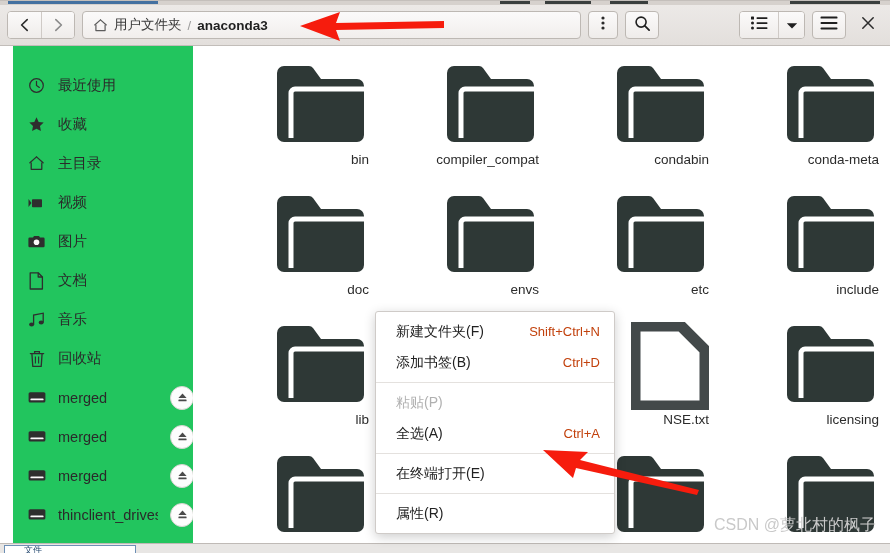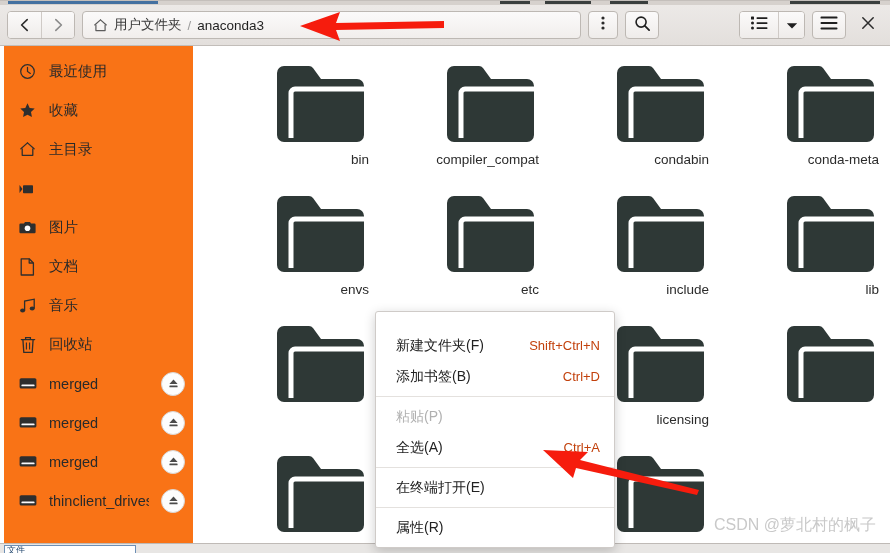--- a/index.html
+++ b/index.html
@@ -80,21 +80,21 @@
     padding: 8px 10px;
     gap: 6px;
     position: relative;
     overflow: hidden;
   }
   .crumb {
     display: flex; align-items: center; gap: 6px;
     font-size: 13.5px; color: #3a3a3a;
     white-space: nowrap;
   }
-  .crumb.current { font-weight: normal; color: #1f1f1f; }
+  .crumb.current { font-weight: bold; color: #1f1f1f; }
   .crumb-sep { color: #9a9a9a; font-size: 13px; }
 
   .tbtn {
     width: 30px; height: 28px;
     border: 1px solid #bdb8b3;
     border-radius: 4px;
     background: linear-gradient(#fbfafa,#efecea);
     display: flex; align-items: center; justify-content: center;
     cursor: default;
   }
@@ -112,24 +112,24 @@
   .viewgroup .seg.a { width: 38px; }
   .viewgroup .seg.b { width: 26px; border-left: 1px solid #cfcac6; }
   .closebtn {
     width: 30px; height: 28px;
     display: flex; align-items: center; justify-content: center;
     background: transparent; cursor: default;
   }
 
   
   .sidebar {
-    position: absolute; left: 4px; top: 46px; width: 192px; height: 497px;
-    background: #f97316;
+    position: absolute; left: 13px; top: 46px; width: 192px; height: 497px;
+    background: #22c55e;
     border-right: 1px solid #d2cecb;
-    padding-top: 6px;
+    padding-top: 20px;
     overflow: hidden;
   }
   .side-item {
     height: 39px;
     display: flex; align-items: center;
     padding: 0 10px 0 14px;
     gap: 12px;
     cursor: default;
   }
   .side-icon {
@@ -186,21 +186,21 @@
 
   
   .ctxmenu {
     position: absolute;
     left: 375px; top: 311px;
     width: 240px;
     background: #ffffff;
     border: 1px solid #cfcbc8;
     border-radius: 3px;
     box-shadow: 0 3px 12px rgba(0,0,0,.20);
-    padding: 18px 0 4px 0;
+    padding: 4px 0 4px 0;
     z-index: 30;
   }
   .mi {
     height: 31px;
     display: flex; align-items: center;
     padding: 0 14px 0 20px;
     gap: 10px;
     font-size: 14px;
     color: #222;
     cursor: default;
@@ -237,21 +237,21 @@
     border-top: 1px solid #bfbab6;
     overflow: hidden;
   }
   .taskbar .tb-item {
     position: absolute; left: 4px; top: 1px;
     height: 9px; width: 132px;
     background: #ffffff;
     border: 1px solid #6d8fb5;
     font-size: 9px; color: #24486f;
     line-height: 8px;
-    padding-left: 2px;
+    padding-left: 19px;
     overflow: hidden;
     white-space: nowrap;
   }
 </style>
 </head>
 <body>
 
 <div id="app">
 
   <div class="bg-strip">
@@ -392,20 +392,21 @@
       <span class="side-label">主目录</span>
     </div>
 
     <div class="side-item">
       <span class="side-icon">
         <svg width="18" height="14" viewBox="0 0 18 14">
           <path d="M0.5 3 L0.5 11 L3.5 7 Z" fill="#2e2e2e"></path>
           <rect x="4" y="3.2" width="10" height="8" rx="0.8" fill="#2e2e2e"></rect>
         </svg>
       </span>
+      <span class="side-label">视频</span>
     </div>
 
     <div class="side-item">
       <span class="side-icon">
         <svg width="18" height="15" viewBox="0 0 18 15">
           <path d="M1.6 3.6 L5 3.6 L6 2 L11 2 L12 3.6 L15.4 3.6 A1.2 1.2 0 0 1 16.6 4.8 L16.6 12 A1.2 1.2 0 0 1 15.4 13.2 L1.6 13.2 A1.2 1.2 0 0 1 0.4 12 L0.4 4.8 A1.2 1.2 0 0 1 1.6 3.6 Z" fill="#2e2e2e"></path>
           <circle cx="8.5" cy="8.3" r="2.8" fill="#fbfafb"></circle>
         </svg>
       </span>
       <span class="side-label">图片</span>
@@ -546,20 +547,29 @@
       <div class="cell">
         <span class="ficon">
           <svg width="98" height="86" viewBox="0 0 98 86">
               <path d="M6 10 A7 7 0 0 1 13 3 L38 3 A5 5 0 0 1 42 5 L50 16 L86 16 A7 7 0 0 1 93 23 L93 72 A7 7 0 0 1 86 79 L13 79 A7 7 0 0 1 6 72 Z" fill="#2e3836"></path>
               <path d="M20 75 L20 30 A4 4 0 0 1 24 26 L93 26" fill="none" stroke="#ffffff" stroke-width="5"></path>
             </svg>
         </span>
         <span class="fname">conda-meta</span>
       </div>
 
+      <div class="cell">
+        <span class="ficon">
+          <svg width="98" height="86" viewBox="0 0 98 86">
+              <path d="M6 10 A7 7 0 0 1 13 3 L38 3 A5 5 0 0 1 42 5 L50 16 L86 16 A7 7 0 0 1 93 23 L93 72 A7 7 0 0 1 86 79 L13 79 A7 7 0 0 1 6 72 Z" fill="#2e3836"></path>
+              <path d="M20 75 L20 30 A4 4 0 0 1 24 26 L93 26" fill="none" stroke="#ffffff" stroke-width="5"></path>
+            </svg>
+        </span>
+        <span class="fname">doc</span>
+      </div>
 
       <div class="cell">
         <span class="ficon">
           <svg width="98" height="86" viewBox="0 0 98 86">
               <path d="M6 10 A7 7 0 0 1 13 3 L38 3 A5 5 0 0 1 42 5 L50 16 L86 16 A7 7 0 0 1 93 23 L93 72 A7 7 0 0 1 86 79 L13 79 A7 7 0 0 1 6 72 Z" fill="#2e3836"></path>
               <path d="M20 75 L20 30 A4 4 0 0 1 24 26 L93 26" fill="none" stroke="#ffffff" stroke-width="5"></path>
             </svg>
         </span>
         <span class="fname">envs</span>
       </div>

